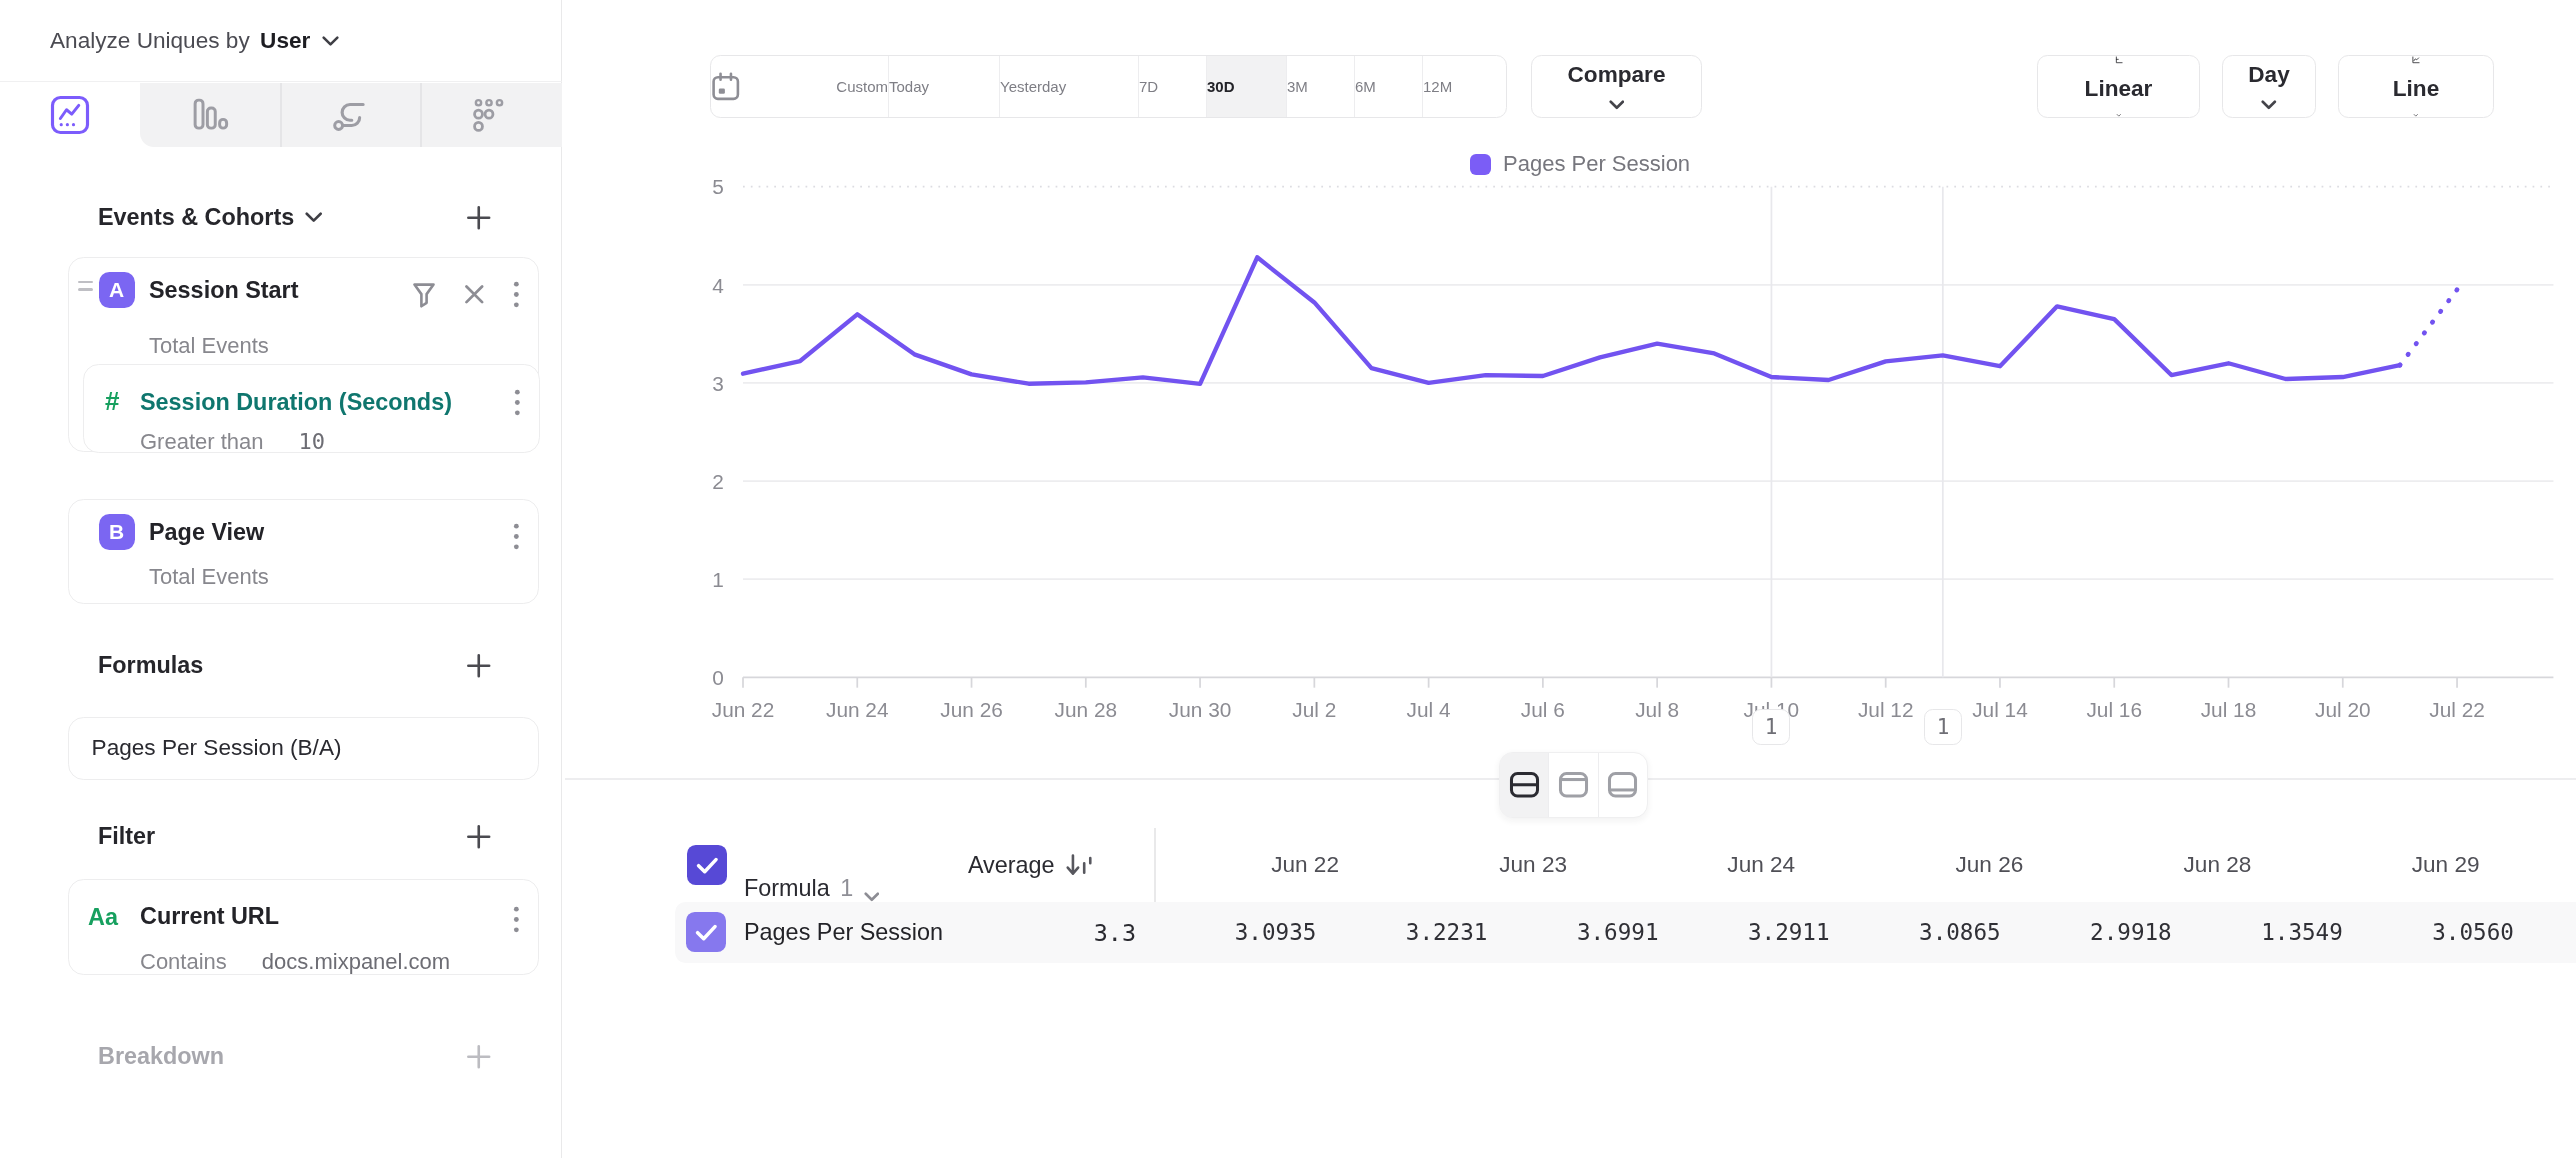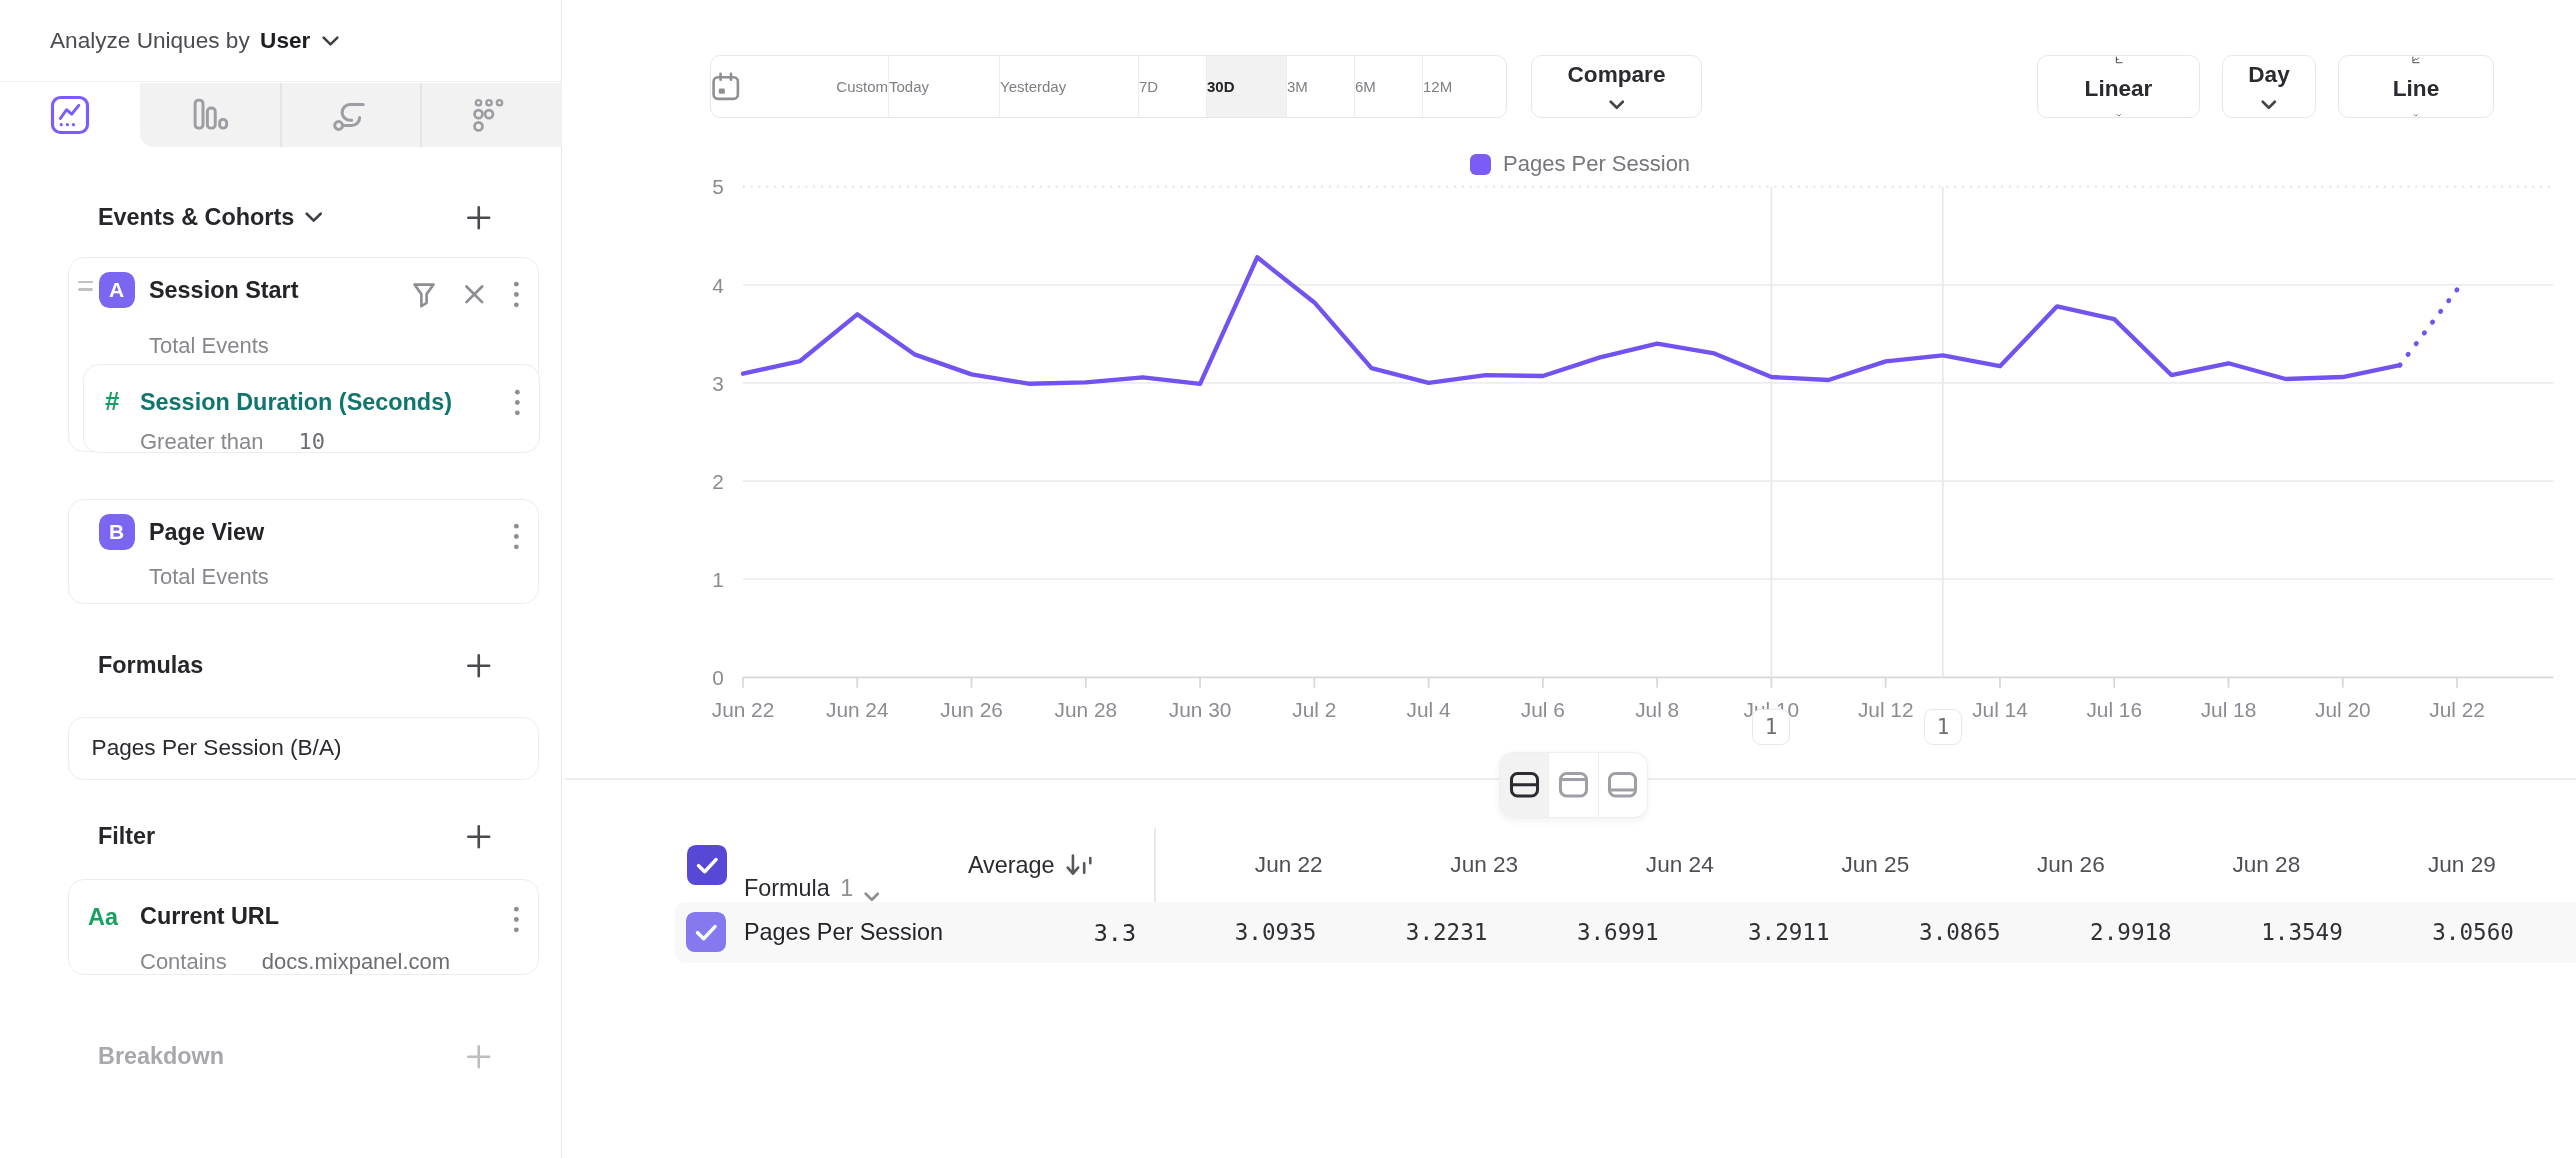--- a/index.html
+++ b/index.html
@@ -428,21 +428,20 @@
     <span>Average</span>
     <svg width="28" height="26" viewBox="0 0 32 30">
       <path d="M9,4 V24 M3,18 L9,25 L15,18" fill="none" stroke="#57575e" stroke-width="3" stroke-linecap="round" stroke-linejoin="round"></path>
       <path d="M22,13 V24 M29,7 V13" stroke="#57575e" stroke-width="3" stroke-linecap="round"></path>
     </svg>
   </div>
   <div id="dates-header">
       <div class="dcell">Jun 22</div>
       <div class="dcell">Jun 23</div>
       <div class="dcell">Jun 24</div>
-      <div class="dcell">Jun 25</div>
       <div class="dcell">Jun 26</div>
       <div class="dcell">Jun 28</div>
       <div class="dcell">Jun 29</div>
     </div>
 </div>
 
 <div id="tbl-row">
   <div class="cb">
     <svg width="22.6" height="17.4" viewBox="0 0 26 20">
         <polyline points="3,10 10,17 23,3" fill="none" stroke="#fff" stroke-width="4" stroke-linecap="round" stroke-linejoin="round"></polyline>

